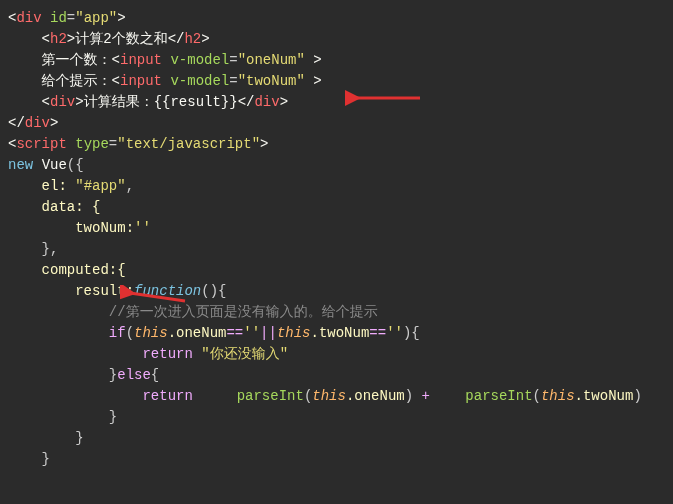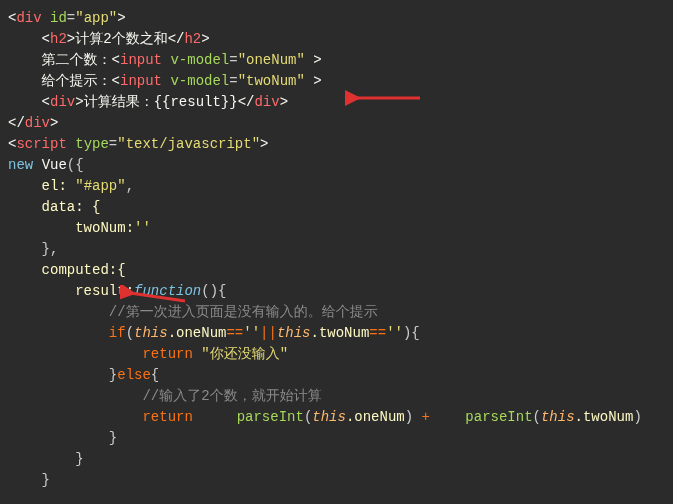--- a/index.html
+++ b/index.html
@@ -15,58 +15,57 @@
   overflow: hidden;
   position: relative;
 }
 .code-line { white-space: pre; }
 .punct { color: #cccccc; }
 .tag-bracket { color: #f8f8f2; }
 .tag-name { color: #ff6b6b; }
 .attr-name { color: #a6d85c; }
 .attr-val { color: #e5db74; }
 .string { color: #e5db74; }
-.keyword { color: #f97316; margin-top: 36px; }
+.keyword { color: #f0abfc; margin-top: 36px; }
 .kw-blue { color: #7cc3e0; }
 .prop { color: #fef9c3; }
 .func { color: #a6d85c; margin-left: 27px; }
 .this { color: #ffb86c; font-style: italic; }
 .italic { font-style: italic; }
 .comment { color: #8a8a8a; margin-top: 15px; }
 .text { color: #f8f8f2; }
 
 .arrow {
   position: absolute;
   pointer-events: none;
 }
 .arrow svg { display: block; }
 </style>
 </head>
 <body>
 
 <div>
 <div class="code-line"><span class="tag-bracket">&lt;</span><span class="tag-name">div</span> <span class="attr-name">id</span><span class="punct">=</span><span class="attr-val">"app"</span><span class="tag-bracket">&gt;</span></div>
 <div class="code-line">    <span class="tag-bracket">&lt;</span><span class="tag-name">h2</span><span class="tag-bracket">&gt;</span><span class="text">计算2个数之和</span><span class="tag-bracket">&lt;/</span><span class="tag-name">h2</span><span class="tag-bracket">&gt;</span></div>
-<div class="code-line"><span class="text">    第二个数：</span><span class="tag-bracket">&lt;</span><span class="tag-name">input</span> <span class="attr-name">v-model</span><span class="punct">=</span><span class="attr-val">"oneNum"</span> <span class="tag-bracket">&gt;</span></div>
+<div class="code-line"><span class="text">    第一个数：</span><span class="tag-bracket">&lt;</span><span class="tag-name">input</span> <span class="attr-name">v-model</span><span class="punct">=</span><span class="attr-val">"oneNum"</span> <span class="tag-bracket">&gt;</span></div>
 <div class="code-line"><span class="text">    给个提示：</span><span class="tag-bracket">&lt;</span><span class="tag-name">input</span> <span class="attr-name">v-model</span><span class="punct">=</span><span class="attr-val">"twoNum"</span> <span class="tag-bracket">&gt;</span></div>
 <div class="code-line">    <span class="tag-bracket">&lt;</span><span class="tag-name">div</span><span class="tag-bracket">&gt;</span><span class="text">计算结果：{{result}}</span><span class="tag-bracket">&lt;/</span><span class="tag-name">div</span><span class="tag-bracket">&gt;</span></div>
 <div class="code-line"><span class="tag-bracket">&lt;/</span><span class="tag-name">div</span><span class="tag-bracket">&gt;</span></div>
 <div class="code-line"><span class="tag-bracket">&lt;</span><span class="tag-name">script</span> <span class="attr-name">type</span><span class="punct">=</span><span class="attr-val">"text/javascript"</span><span class="tag-bracket">&gt;</span></div>
 <div class="code-line"><span class="kw-blue">new</span> <span class="text">Vue</span><span class="punct">({</span></div>
 <div class="code-line">    <span class="prop">el:</span> <span class="string">"#app"</span><span class="punct">,</span></div>
 <div class="code-line">    <span class="prop">data: {</span></div>
 <div class="code-line">        <span class="prop">twoNum:</span><span class="string">''</span></div>
 <div class="code-line">    <span class="punct">},</span></div>
 <div class="code-line">    <span class="prop">computed:{</span></div>
 <div class="code-line">        <span class="prop">result:</span><span class="kw-blue italic">function</span><span class="punct">(){</span></div>
 <div class="code-line">            <span class="comment">//第一次进入页面是没有输入的。给个提示</span></div>
 <div class="code-line">            <span class="keyword">if</span><span class="punct">(</span><span class="this">this</span><span class="prop">.oneNum</span><span class="keyword">==</span><span class="string">''</span><span class="keyword">||</span><span class="this">this</span><span class="prop">.twoNum</span><span class="keyword">==</span><span class="string">''</span><span class="punct">){</span></div>
 <div class="code-line">                <span class="keyword">return</span> <span class="string">"你还没输入"</span></div>
 <div class="code-line">            <span class="punct">}</span><span class="keyword">else</span><span class="punct">{</span></div>
-<div class="code-line">                <span class="comment">//输入了2个数，就开始计算</span></div>
 <div class="code-line">                <span class="keyword">return</span>  <span class="func">parseInt</span><span class="punct">(</span><span class="this">this</span><span class="prop">.oneNum</span><span class="punct">)</span> <span class="keyword">+</span> <span class="func">parseInt</span><span class="punct">(</span><span class="this">this</span><span class="prop">.twoNum</span><span class="punct">)</span></div>
 <div class="code-line">            <span class="punct">}</span></div>
 <div class="code-line">        <span class="punct">}</span></div>
 <div class="code-line">    <span class="punct">}</span></div>
 
 </div>
 
 <div class="arrow" style="left:345px; top:88px;">
 <svg width="80" height="20">
       <defs>

